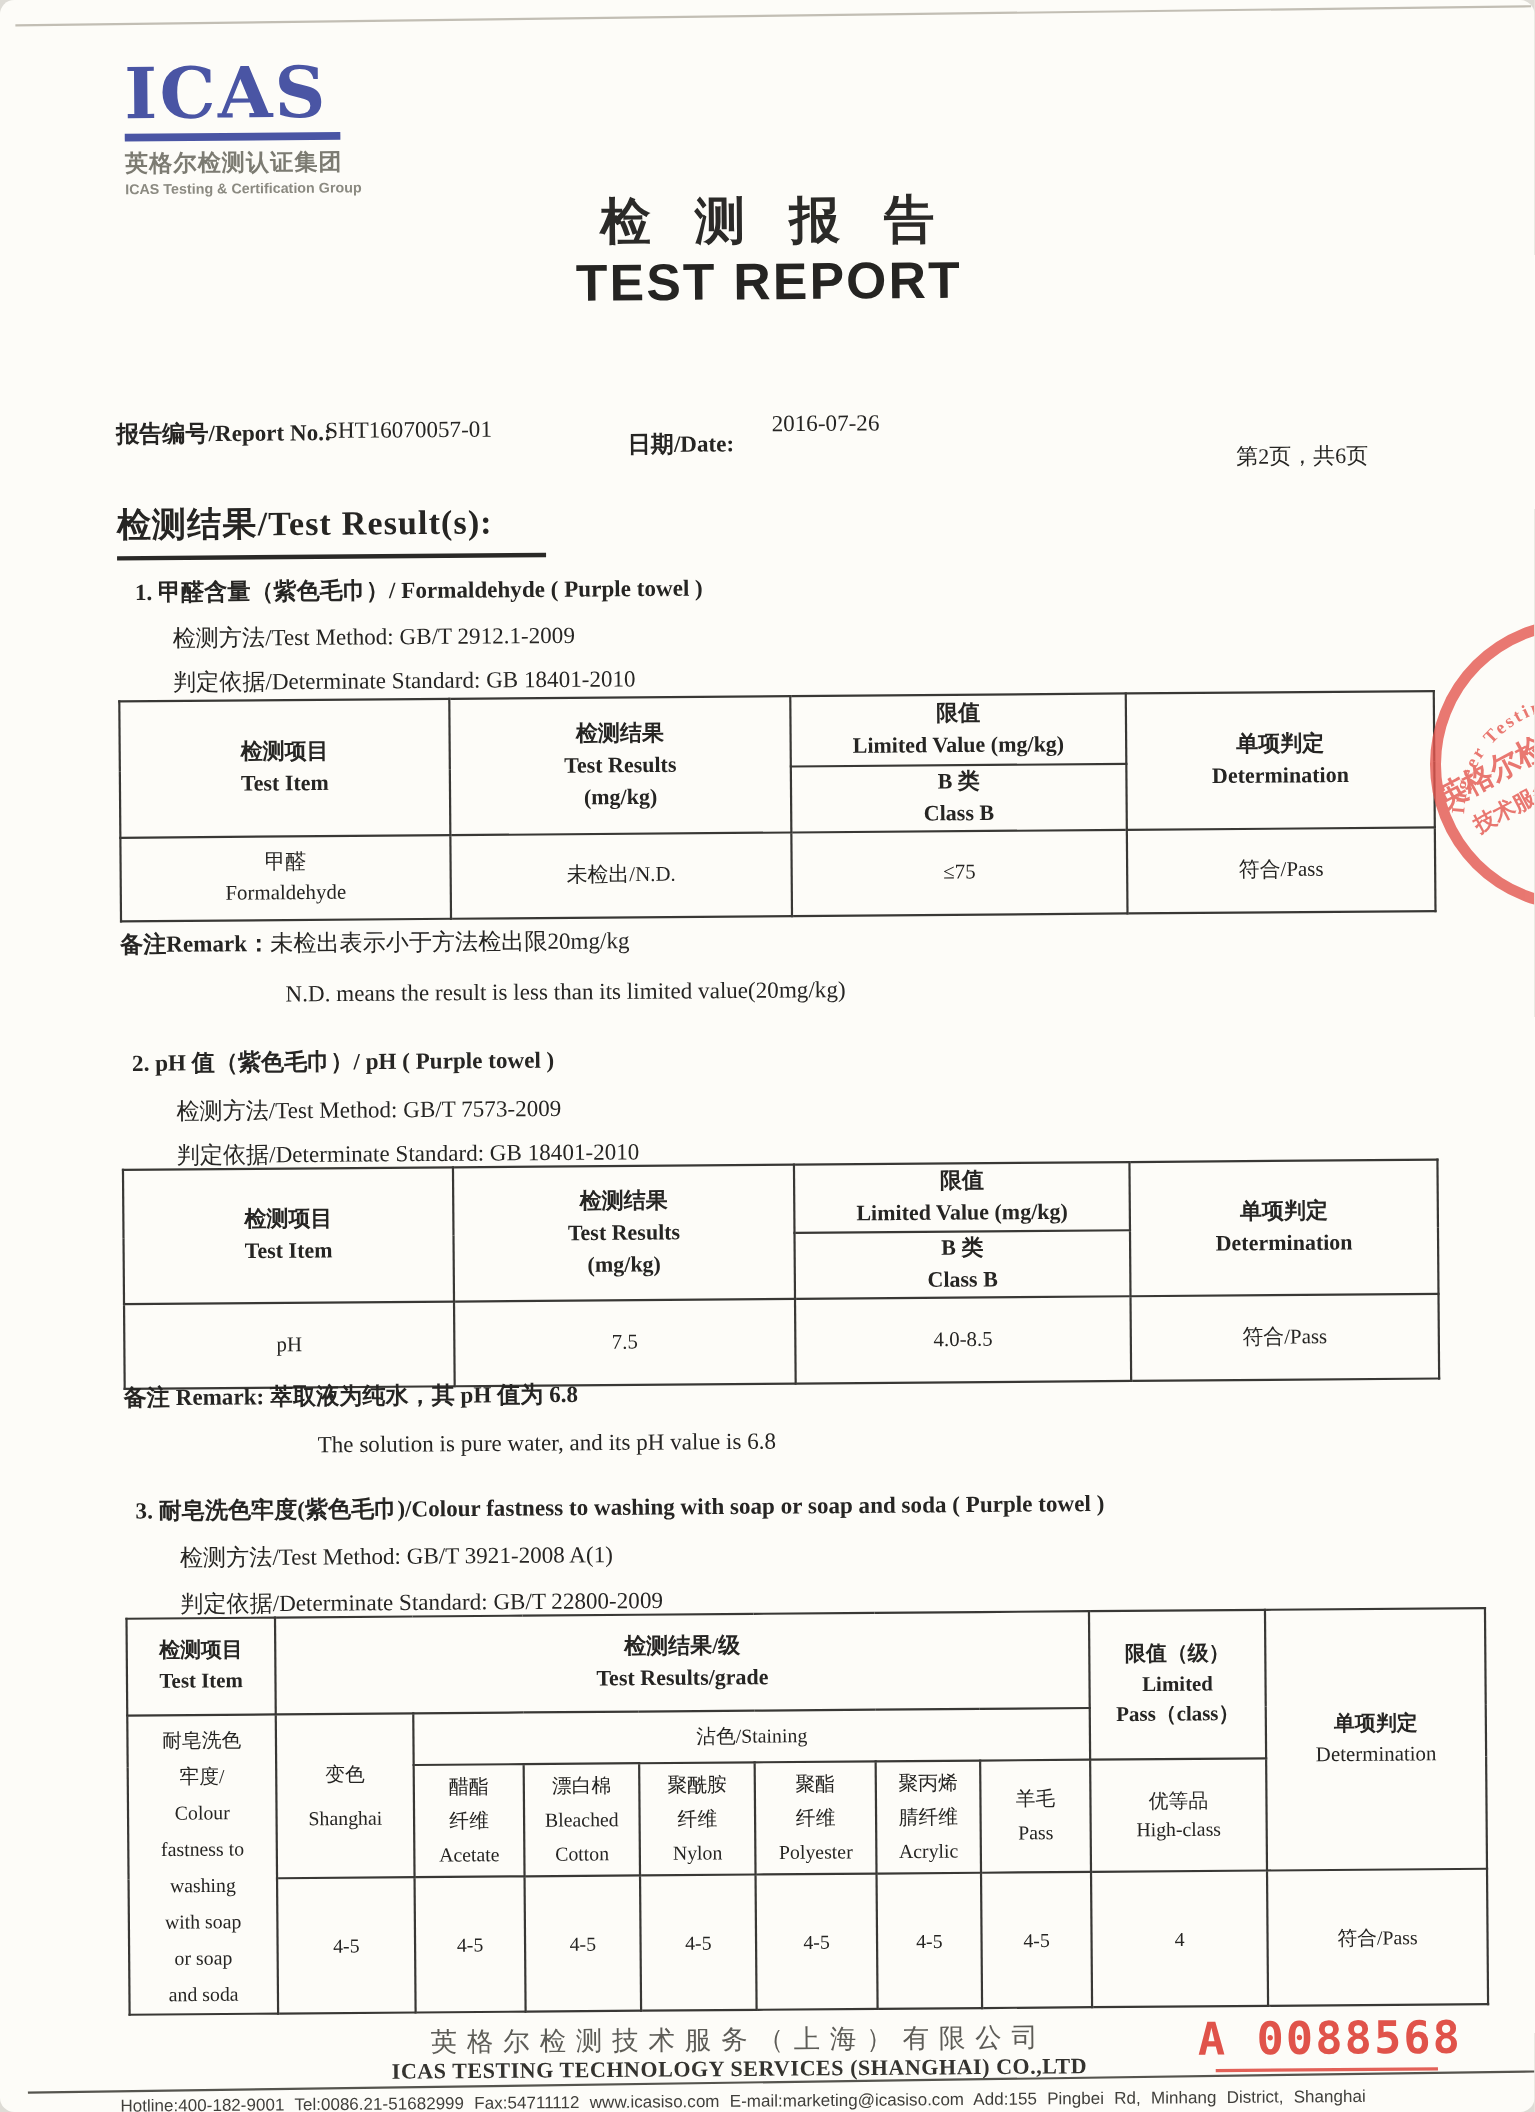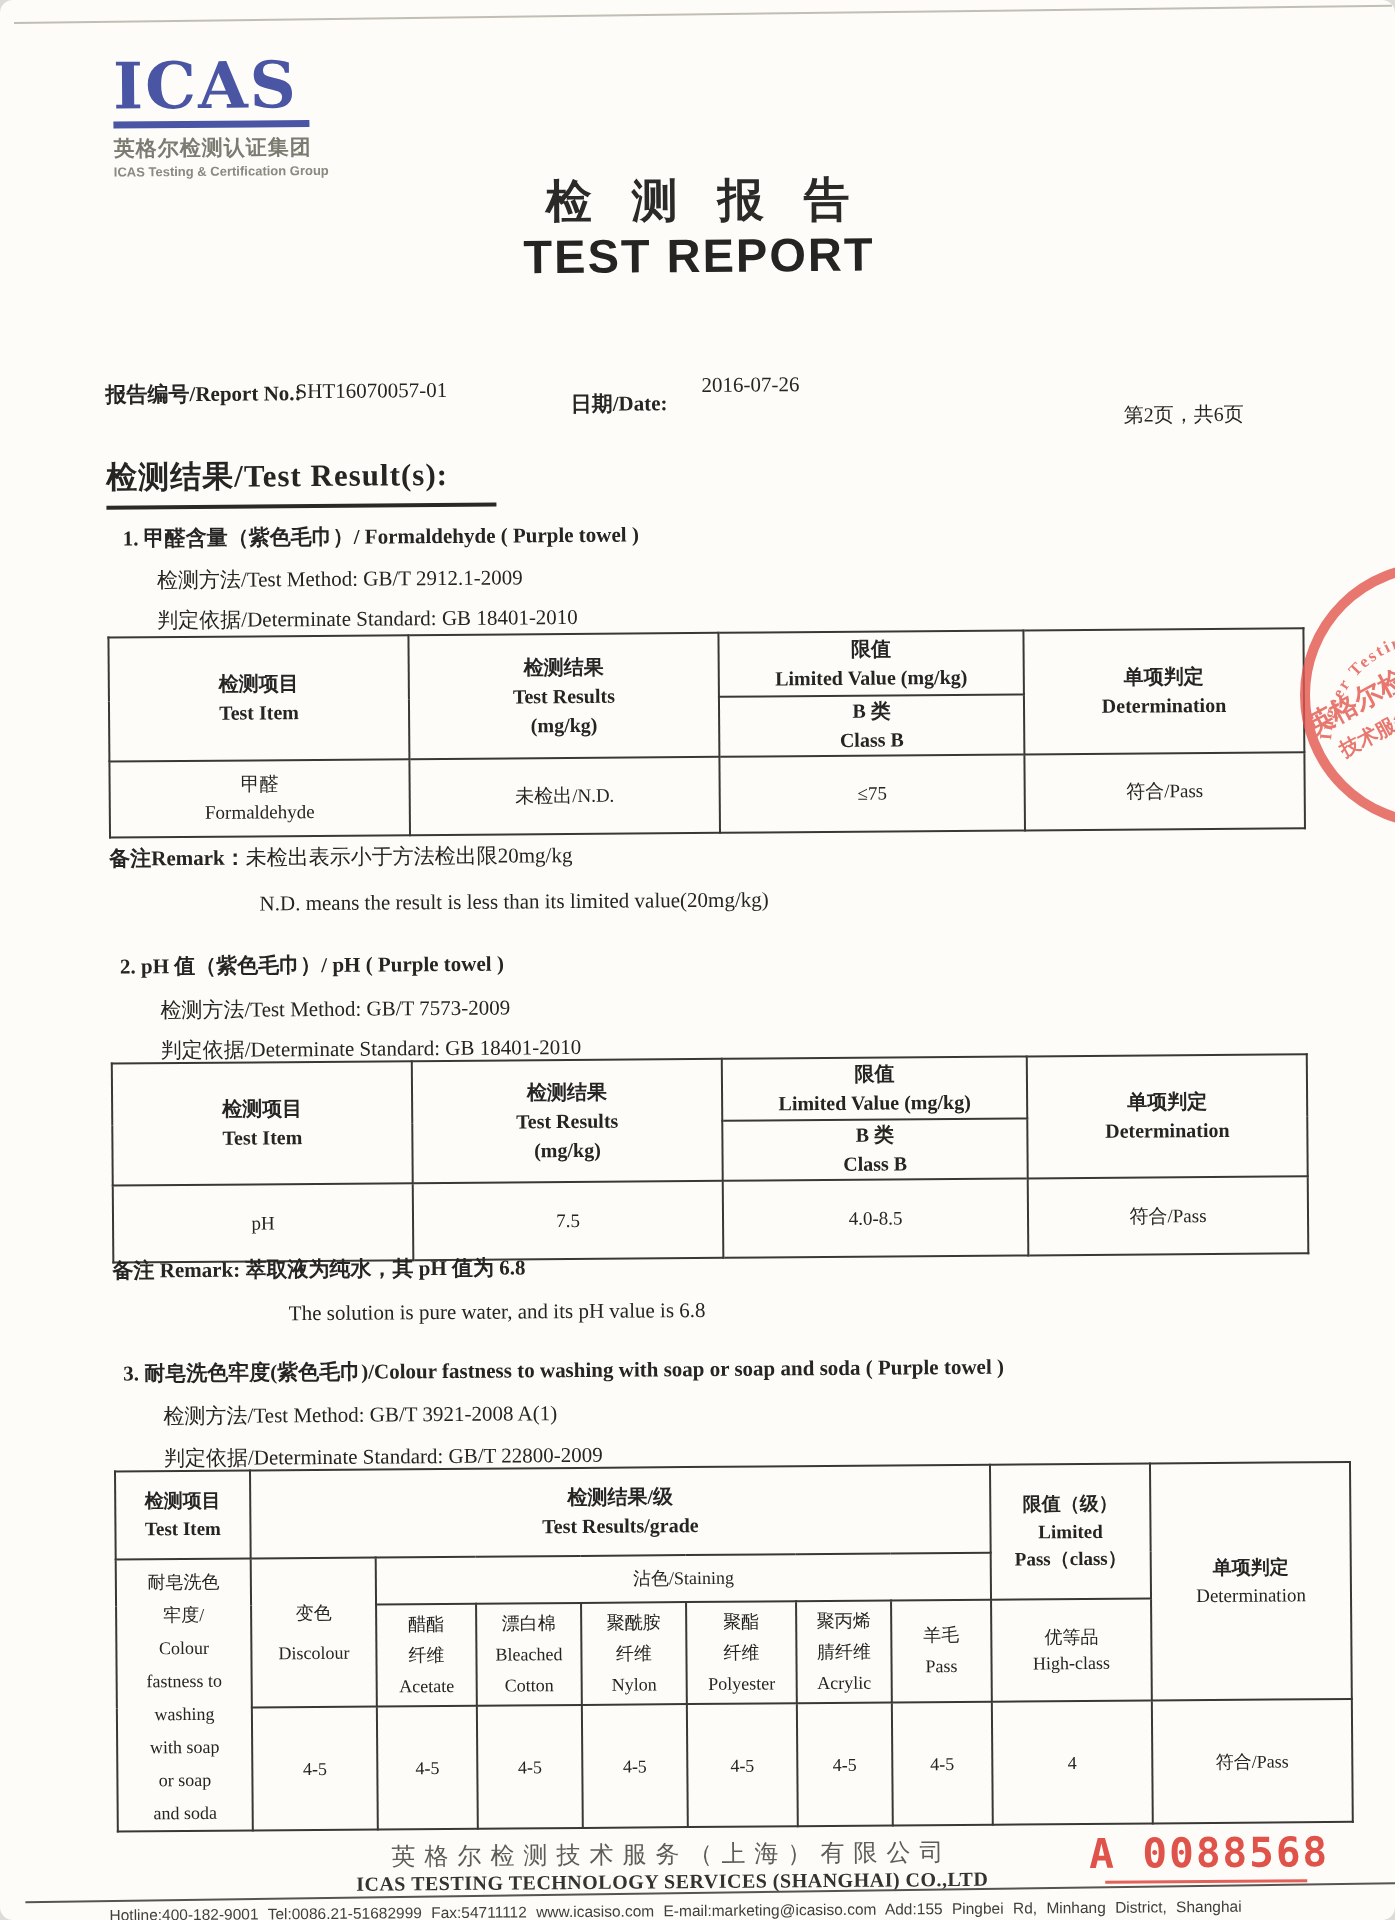--- a/index.html
+++ b/index.html
@@ -251,21 +251,21 @@
           <span class="cell-ln">牢度/</span>
           <span class="cell-ln">Colour</span>
           <span class="cell-ln">fastness to</span>
           <span class="cell-ln">washing</span>
           <span class="cell-ln">with soap</span>
           <span class="cell-ln">or soap</span>
           <span class="cell-ln">and soda</span>
         </td>
         <td rowspan="2" class="disc">
           <span class="cell-ln">变色</span>
-          <span class="cell-ln">Discolour</span>
+          <span class="cell-ln">Shanghai</span>
         </td>
         <td colspan="6">沾色/Staining</td>
       </tr>
       <tr style="height:100px;">
         <td class="fiber">
           <span class="cell-ln">醋酯</span>
           <span class="cell-ln">纤维</span>
           <span class="cell-ln">Acetate</span>
         </td>
         <td class="fiber">

